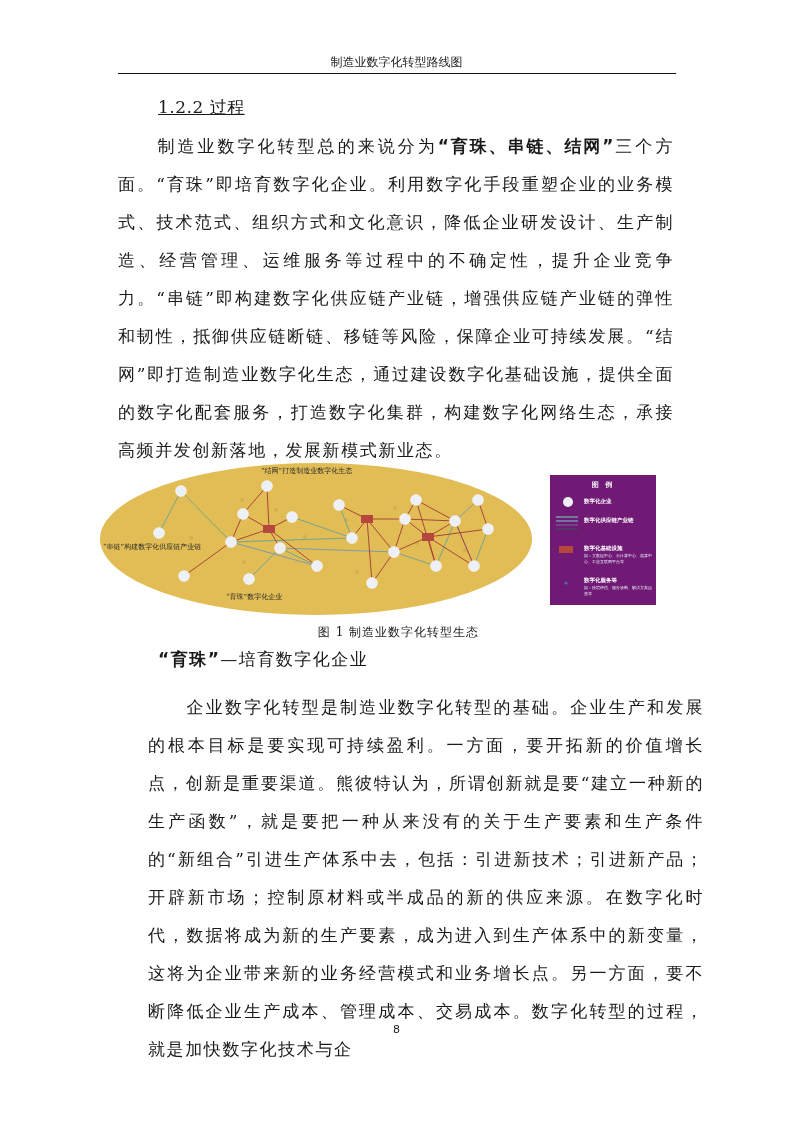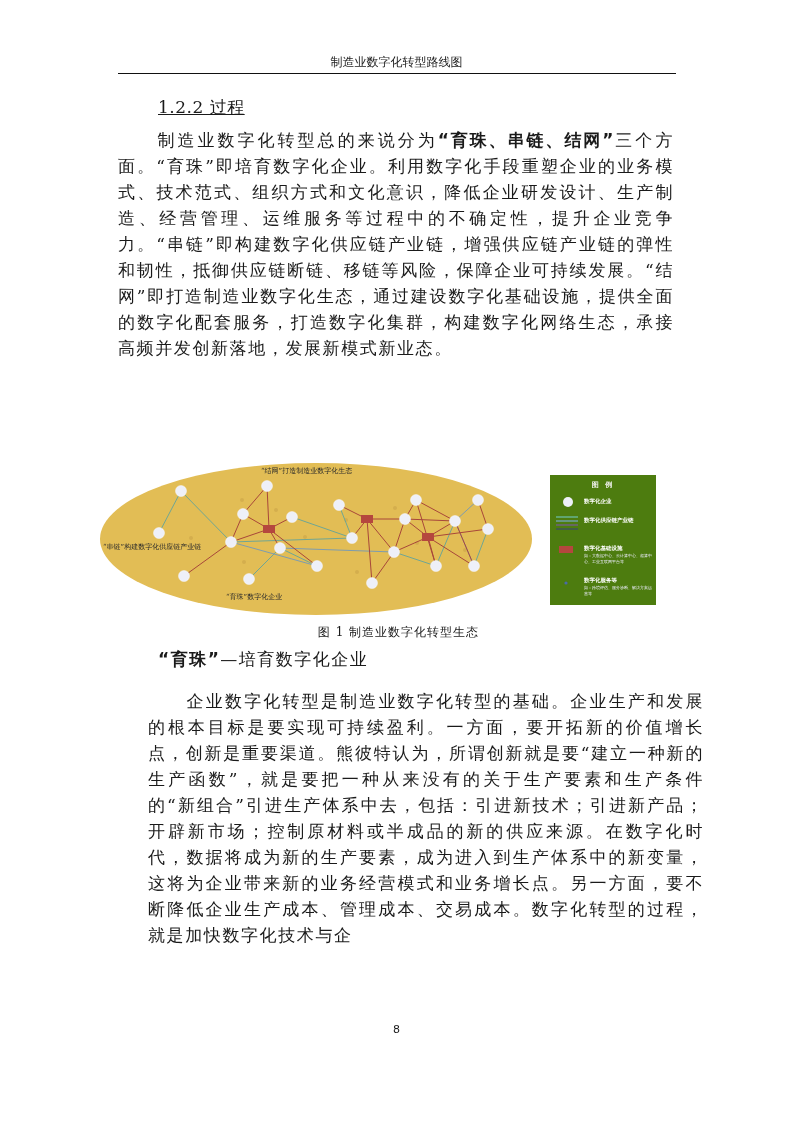--- a/index.html
+++ b/index.html
@@ -3,32 +3,32 @@
 <meta charset="utf-8">
 <style>
   html, body { margin: 0; padding: 0; background: #ffffff; }
   body { width: 793px; height: 1122px; position: relative; overflow: hidden;
          font-family: "DejaVu Serif", "Liberation Serif", serif; color: #1a1a1a; }
   .header-title { position: absolute; left: 0; width: 793px; top: 54px; text-align: center;
          font-family: "DejaVu Sans", "Liberation Sans", sans-serif; font-size: 12px; color: #222; }
   .header-rule { position: absolute; left: 118px; width: 558px; top: 73px; height: 0;
          border-top: 1.3px solid #111; }
   .section-heading { position: absolute; left: 158px; top: 96px; font-size: 17px; letter-spacing: 0.5px; text-decoration: underline; }
-  .para { position: absolute; left: 118px; width: 556px; font-size: 17px; line-height: 26px;
+  .para { position: absolute; left: 118px; width: 556px; font-size: 17px; line-height: 38px;
          text-align: justify; letter-spacing: 1.6px; margin: 0; }
   .para .indent { display: inline-block; width: 38px; }
   .para b { font-family: "DejaVu Sans", "Liberation Sans", sans-serif; font-weight: bold; letter-spacing: 0.5px; }
   #para1 { top: 127px; }
   #para2 { top: 688px; margin-left: 30px; }
   .subheading { position: absolute; left: 158px; top: 648px; font-size: 17px; letter-spacing: 1.5px; text-align: center; }
   .subheading b { font-family: "DejaVu Sans", "Liberation Sans", sans-serif; }
   .figure { position: absolute; left: 99px; top: 460px; width: 565px; height: 160px; }
   .figure svg { position: absolute; left: 0; top: 0; }
   .legend { position: absolute; left: 451px; top: 15px; width: 106px; height: 130px;
-         background: #4d7c0f; color: #fff; font-family: "DejaVu Sans", "Liberation Sans", sans-serif; }
+         background: #701a75; color: #fff; font-family: "DejaVu Sans", "Liberation Sans", sans-serif; }
   .legend-title { text-align: center; font-size: 7px; font-weight: bold; margin-top: 5px; letter-spacing: 2px; color: #f4f4f4; }
   .legend-item { position: absolute; left: 4px; width: 100px; }
   .legend-label { position: absolute; left: 30px; font-size: 5.5px; font-weight: bold; line-height: 7px; width: 70px; }
   .legend-sub { position: absolute; left: 30px; font-size: 4px; line-height: 5.5px; width: 70px; color: #eef; }
   .caption { position: absolute; left: 0; width: 793px; top: 624px; text-align: center; font-size: 12px; letter-spacing: 1px; padding-left: 4px; box-sizing: border-box; }
   .page-number { position: absolute; left: 0; width: 793px; top: 1023px; text-align: center;
          font-family: "DejaVu Sans", "Liberation Sans", sans-serif; font-size: 11px; }
   .diagram-label { font-family: "DejaVu Serif", serif; font-size: 7px; fill: #2a2a2a; }
 </style>
 </head>

